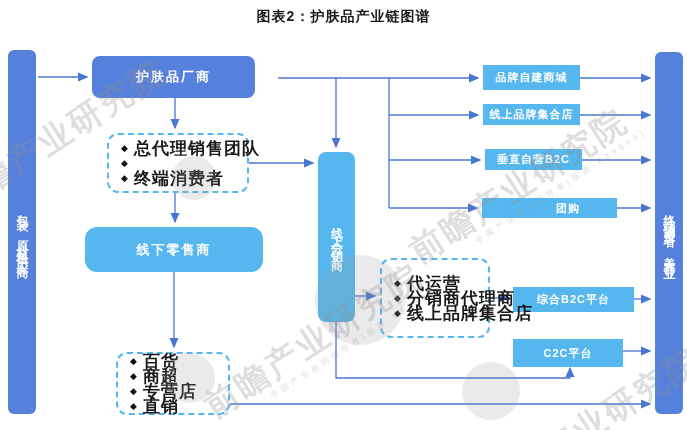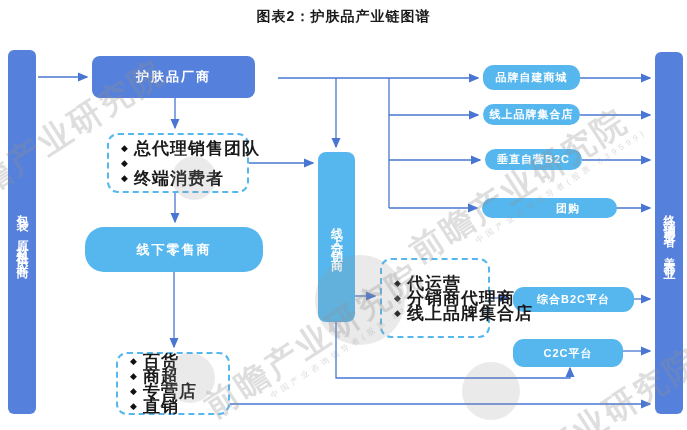--- a/index.html
+++ b/index.html
@@ -21,23 +21,23 @@
     color:#fff;font-size:12px;font-weight:bold;letter-spacing:5px;
   }
   #left-bar{left:8px;top:50px;width:28px;height:364px;}
   #right-bar{left:655px;top:52px;width:28px;height:362px;}
   
   .node{
     position:absolute;z-index:2;color:#fff;font-weight:bold;
     display:flex;align-items:center;justify-content:center;text-align:center;
   }
   .node.primary{background:#5580db;border-radius:8px;font-size:13px;letter-spacing:2px;}
-  .node.sky{background:#55b7ee;border-radius:11px;font-size:11px;letter-spacing:1px;}
+  .node.sky{background:#55b7ee;border-radius:0;font-size:11px;letter-spacing:1px;}
   #node-factory{left:92px;top:56px;width:163px;height:42px;border-radius:8px;}
-  #node-offline-retailer{left:85px;top:227px;width:178px;height:45px;background:#55b7ee;border-radius:19px;font-size:13px;letter-spacing:2px;}
+  #node-offline-retailer{left:85px;top:227px;width:178px;height:45px;background:#55b7ee;border-radius:12px;font-size:13px;letter-spacing:2px;}
   #node-online-distributor{
     left:318px;top:152px;width:37px;height:170px;background:#55b7ee;border-radius:8px;
   }
   #node-online-distributor .vtext{
     writing-mode:vertical-rl;text-orientation:upright;color:#fff;
     font-size:12px;font-weight:bold;letter-spacing:8px;
   }
   #node-brand-mall{left:483px;top:65px;width:97px;height:25px;}
   #node-online-brand-store{left:483px;top:104px;width:97px;height:21px;text-align:right;}
   #node-vertical-b2c{left:485px;top:149px;width:97px;height:21px;}

